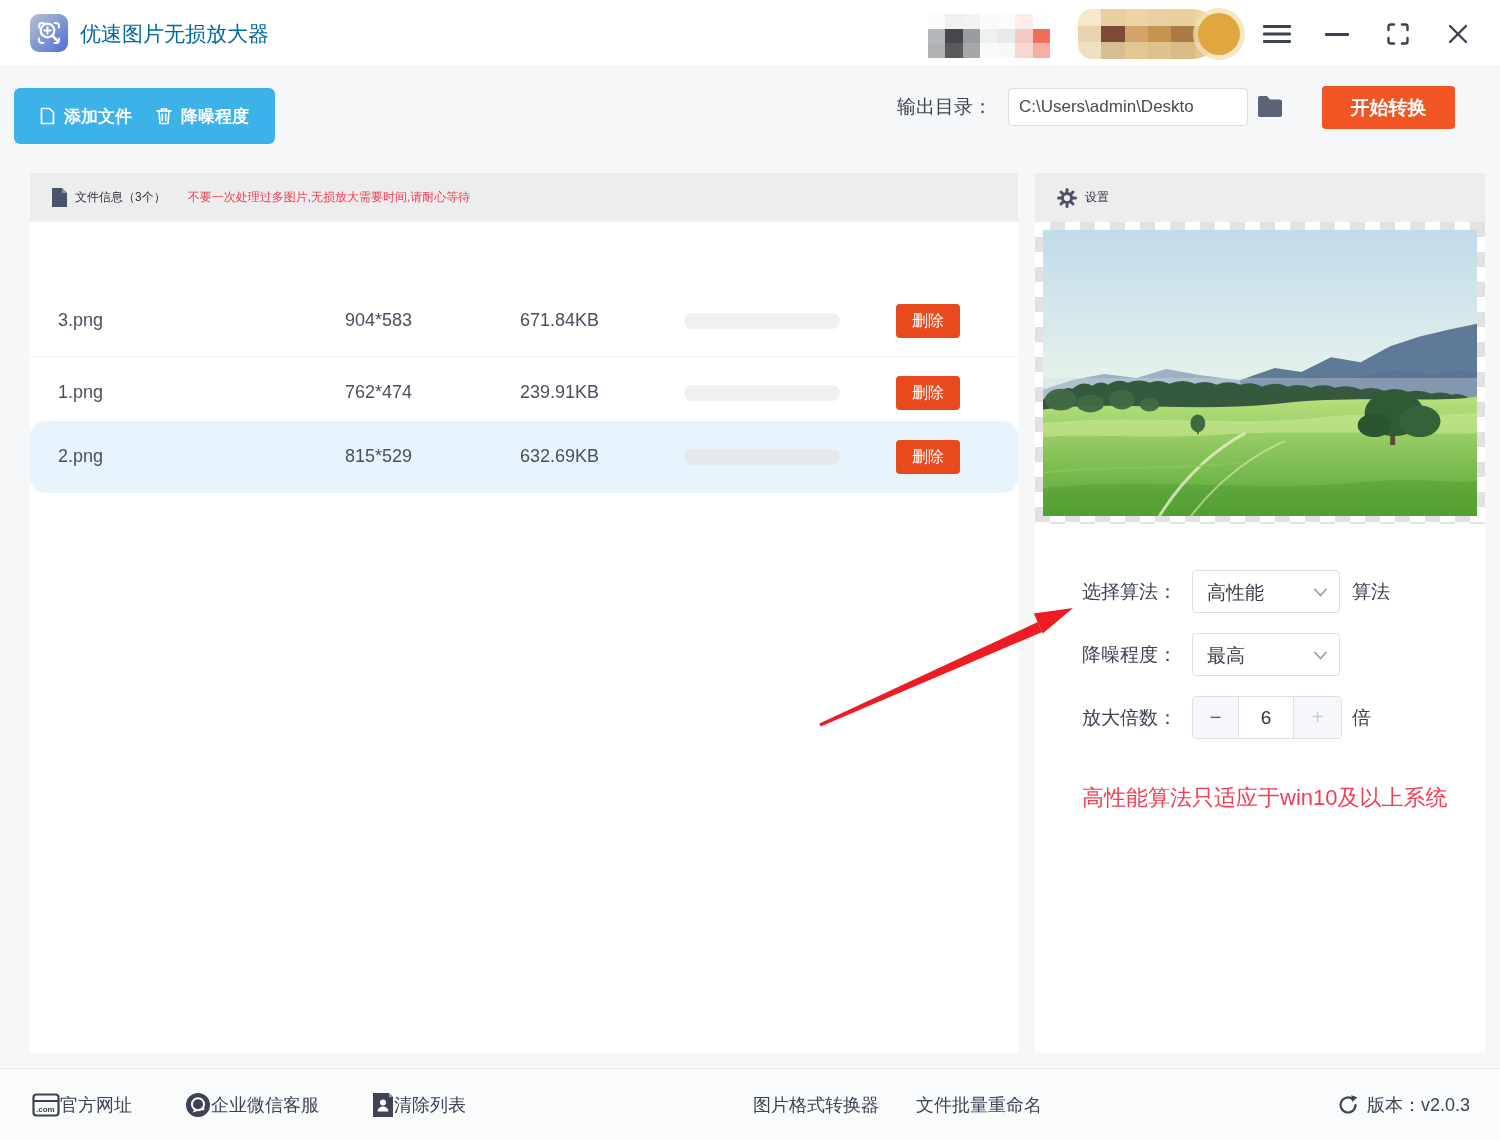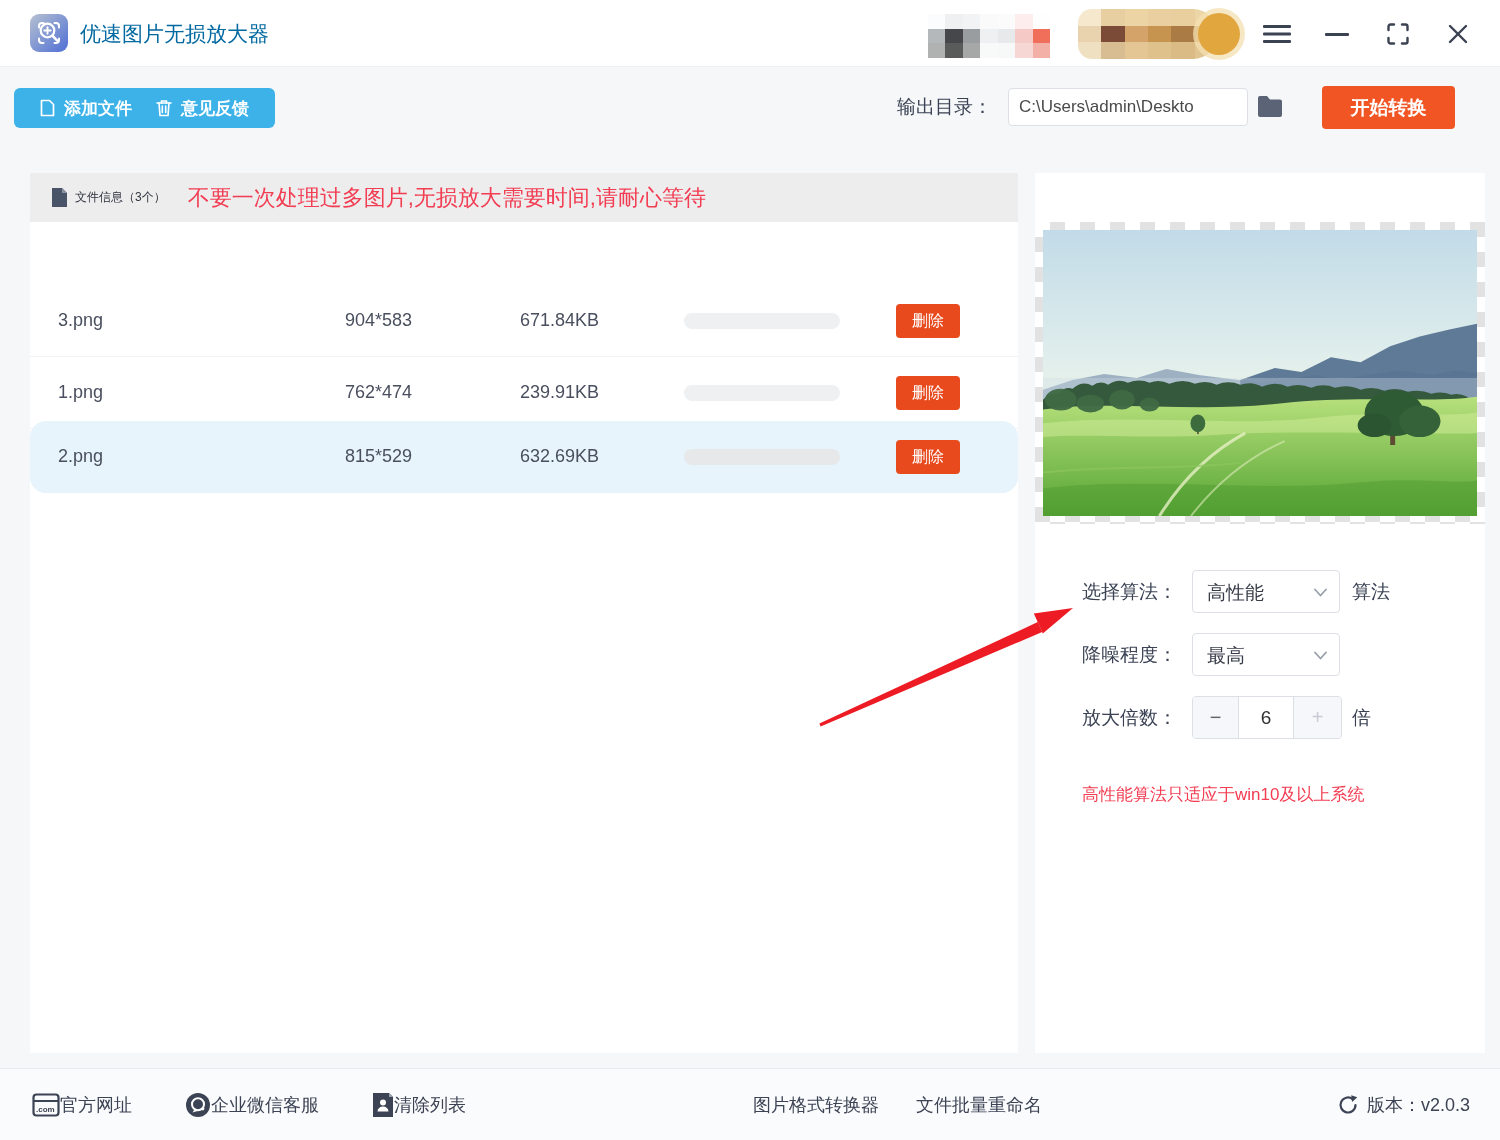--- a/index.html
+++ b/index.html
@@ -10,32 +10,32 @@
   .titlebar { position:absolute; left:0; top:0; width:1500px; height:67px; background:#ffffff; border-bottom:1px solid #eef0f2; }
   .app-icon { position:absolute; left:30px; top:14px; width:38px; height:38px; }
   .app-title { position:absolute; left:80px; top:0; height:67px; line-height:67px; font-size:21px; color:#0369a1; }
   .blur1 { position:absolute; left:928px; top:14px; width:122px; height:44px; display:grid; grid-template-columns:repeat(7,1fr); grid-template-rows:repeat(3,1fr); }
   .blur2 { position:absolute; left:1078px; top:9px; width:140px; height:50px; border-radius:14px 25px 25px 14px; overflow:hidden; display:grid; grid-template-columns:repeat(6,1fr); grid-template-rows:repeat(3,1fr); }
   .blur2-bump { position:absolute; left:1198px; top:13px; width:42px; height:42px; border-radius:50%; background:#e2a63e; box-shadow:0 0 0 5px rgba(244,224,178,.75); }
   .winbtn { position:absolute; top:18px; width:34px; height:32px; display:flex; align-items:center; justify-content:center; cursor:pointer; }
   .wb-menu { left:1260px; } .wb-min { left:1320px; } .wb-max { left:1381px; } .wb-close { left:1441px; }
 
   
-  .tool-block { position:absolute; left:14px; top:88px; height:40px; background:#3db2e9; border-radius:6px; display:flex; align-items:center; padding:0 14px; }
+  .tool-block { position:absolute; left:14px; top:88px; height:56px; background:#3db2e9; border-radius:6px; display:flex; align-items:center; padding:0 14px; }
   .tool-btn { display:flex; align-items:center; gap:9px; color:#fff; font-size:17px; font-weight:bold; padding:0 12px; cursor:pointer; }
   .out-label { position:absolute; left:897px; top:94px; font-size:19px; color:#3a4254; }
   .out-input { position:absolute; left:1008px; top:88px; width:240px; height:38px; border:1px solid #dcdfe6; border-radius:4px; background:#fff; font-size:17px; color:#4a4a4a; padding:0 10px; font-family:inherit; }
   .folder-btn { position:absolute; left:1256px; top:94px; width:30px; height:26px; cursor:pointer; }
   .start-btn { position:absolute; left:1322px; top:86px; width:133px; height:43px; background:#f05523; border:none; border-radius:4px; color:#fff; font-size:19px; font-weight:bold; font-family:inherit; cursor:pointer; }
 
   
   .left-card { position:absolute; left:30px; top:173px; width:988px; height:880px; background:#ffffff; }
   .card-head { position:absolute; left:0; top:0; width:100%; height:49px; background:#ededee; display:flex; align-items:center; padding-left:22px; gap:8px; }
   .card-head .ch-title { font-size:12px; color:#30343f; }
-  .card-head .ch-warn { font-size:22px; color:#f23d52; margin-left:14px; }
+  .card-head .ch-warn { font-size:12px; color:#f23d52; margin-left:14px; }
   .tbl-header { position:absolute; left:0; top:49px; width:100%; height:63px; background:#fafbfc; border-bottom:1px solid #ebedf0; font-size:19px; font-weight:bold; color:#333a4c; }
   .tbl-header span { position:absolute; top:20px; }
   .col-name { left:28px; } .col-size { left:315px; } .col-filesize { left:490px; } .col-progress { left:654px; } .col-action { left:866px; }
   .file-row { position:absolute; left:0; width:100%; height:72px; background:#fff; border-bottom:1px solid #f0f2f5; font-size:18px; color:#494f5e; }
   .file-row.selected { background:#e8f4fb; border-bottom:1px solid #e8f4fb; }
   .row-0 { top:112px; } .row-1 { top:184px; } .row-2 { top:248px;border-radius:16px; }
   .file-row span { position:absolute; top:25px; }
   .progress-track { position:absolute; left:654px; top:28px; width:156px; height:16px; border-radius:8px; background:#eef0f2; overflow:hidden; }
   .file-row.selected .progress-track { background:#e6e8ea; }
   .progress-fill { height:100%; background:#3db2e9; width:0; }
@@ -52,21 +52,21 @@
   .set-row-1 { top:397px; } .set-row-2 { top:460px; } .set-row-3 { top:523px; }
   .set-label { position:absolute; left:47px; top:9px; font-size:19px; color:#3a4254; }
   .select-box { position:absolute; left:157px; top:0; width:148px; height:43px; border:1px solid #dcdfe6; border-radius:4px; background:#fff; cursor:pointer; }
   .select-box .sel-val { position:absolute; left:14px; top:9px; font-size:19px; color:#363b47; }
   .select-box .sel-chev { position:absolute; right:12px; top:17px; }
   .set-suffix { position:absolute; left:317px; top:9px; font-size:19px; color:#3a4254; }
   .stepper { position:absolute; left:157px; top:0; width:150px; height:43px; border:1px solid #dcdfe6; border-radius:4px; background:#fff; display:flex; overflow:hidden; }
   .step-minus { width:46px; background:#f5f7fa; border-right:1px solid #dcdfe6; border-left:none; border-top:none; border-bottom:none; font-size:20px; color:#606266; cursor:pointer; font-family:inherit; }
   .step-value { flex:1; text-align:center; line-height:41px; font-size:19px; color:#333; }
   .step-plus { width:48px; background:#f5f7fa; border-left:1px solid #dcdfe6; border-right:none; border-top:none; border-bottom:none; font-size:20px; color:#c8ccd4; cursor:default; font-family:inherit; }
-  .algo-note { position:absolute; left:47px; top:610px; font-size:17px; color:#f23d52; }
+  .algo-note { position:absolute; left:47px; top:610px; font-size:22px; color:#f23d52; }
 
   
   .red-arrow { position:absolute; left:800px; top:580px; width:300px; height:160px; pointer-events:none; }
 
   
   .footer { position:absolute; left:0; top:1068px; width:1500px; height:72px; background:#fafbfc; border-top:1px solid #e8eaed; }
   .f-item { position:absolute; top:0; height:72px; display:flex; align-items:center; gap:0; font-size:18px; color:#3c4354; cursor:pointer; }
   .f-site { left:32px; } .f-wechat { left:185px; } .f-feedback { left:372px; }
   .f-converter { left:753px; } .f-rename { left:916px; }
   .f-version { position:absolute; right:30px; top:0; height:72px; display:flex; align-items:center; gap:8px; font-size:18px; color:#3c4354; }
@@ -183,21 +183,21 @@
   <div class="tool-btn">
     <svg width="16" height="18" viewBox="0 0 16 18">
       <g stroke="#fff" stroke-width="1.6" fill="none" stroke-linecap="round">
         <line x1="1" y1="4" x2="15" y2="4"></line>
           <path d="M5.5,4 V2 h5 v2"></path>
         <path d="M3,4 l1,12.5 h8 l1,-12.5"></path>
           <line x1="6.3" y1="7" x2="6.3" y2="13.5"></line>
           <line x1="9.7" y1="7" x2="9.7" y2="13.5"></line>
       </g>
     </svg>
-    <span>意见反馈</span>
+    <span>降噪程度</span>
   </div>
 </div>
 <div class="out-label">输出目录：</div>
 <input class="out-input" value="C:\Users\admin\Deskto" style="">
 <div class="folder-btn">
   <svg width="30" height="26" viewBox="0 0 30 26">
     <path d="M2,4 a2,2 0 0 1 2,-2 h7 l3,3.5 h10 a2,2 0 0 1 2,2 V21 a2,2 0 0 1 -2,2 H4 a2,2 0 0 1 -2,-2 Z" fill="#5b6477"></path>
   </svg>
 </div>
 <button class="start-btn">开始转换</button>
@@ -238,20 +238,36 @@
     <span class="col-size">815*529</span>
     <span class="col-filesize">632.69KB</span>
     <div class="progress-track">
         <div class="progress-fill" style="width: 0%;"></div>
       </div>
     <button class="del-btn">删除</button>
   </div>
 </div>
 
 <div class="right-card">
+  <div class="card-head">
+    <svg width="20" height="20" viewBox="0 0 20 20">
+      <g stroke="#4a5468" stroke-width="3" stroke-linecap="round">
+        <line x1="10" y1="1.5" x2="10" y2="5"></line>
+          <line x1="10" y1="15" x2="10" y2="18.5"></line>
+        <line x1="1.5" y1="10" x2="5" y2="10"></line>
+          <line x1="15" y1="10" x2="18.5" y2="10"></line>
+        <line x1="4" y1="4" x2="6.4" y2="6.4"></line>
+          <line x1="13.6" y1="13.6" x2="16" y2="16"></line>
+        <line x1="16" y1="4" x2="13.6" y2="6.4"></line>
+          <line x1="6.4" y1="13.6" x2="4" y2="16"></line>
+      </g>
+      <circle cx="10" cy="10" r="4.6" fill="none" stroke="#4a5468" stroke-width="3"></circle>
+    </svg>
+    <span class="ch-title">设置</span>
+  </div>
 
   <div class="preview-wrap">
     <div class="preview-photo">
       <svg viewBox="0 0 440 290" preserveAspectRatio="none">
         <defs>
           <linearGradient id="skyg" x1="0" y1="0" x2="0" y2="1">
             <stop offset="0" stop-color="#c2dbe8"></stop>
               <stop offset=".6" stop-color="#ddecec"></stop>
               <stop offset="1" stop-color="#f0f6e9"></stop>
           </linearGradient>

